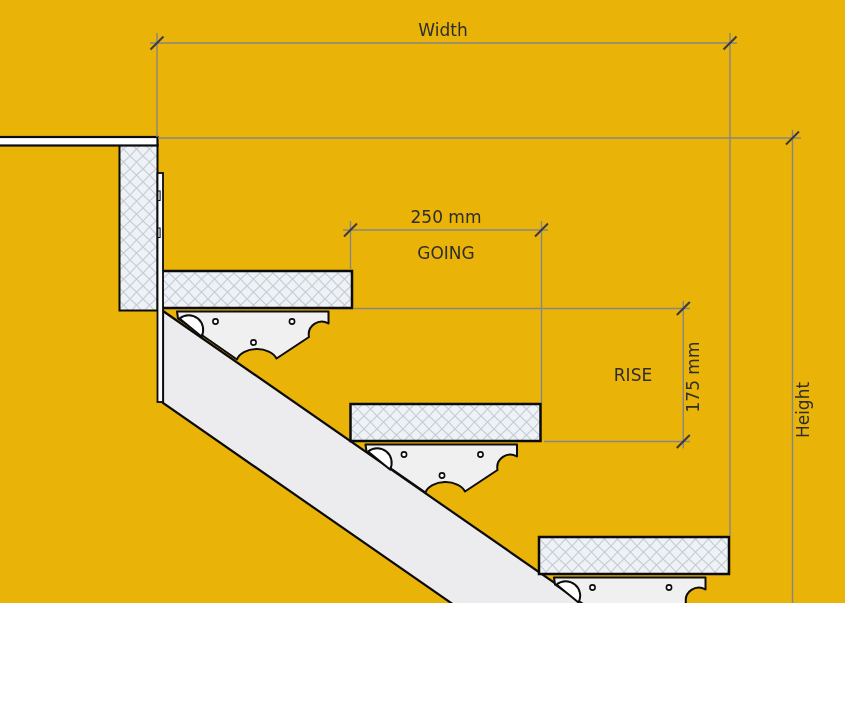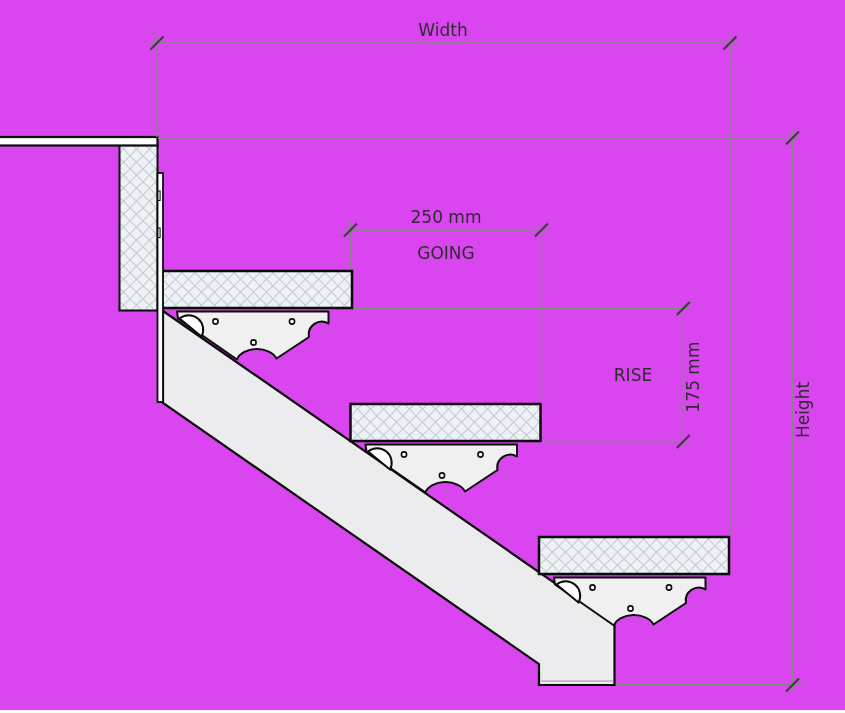--- a/index.html
+++ b/index.html
@@ -1,20 +1,20 @@
 <!DOCTYPE html>
 <html><head>
 <meta charset="utf-8">
 <style>
   html, body { margin: 0; padding: 0; background: #ffffff; }
   .canvas {
     position: relative;
     width: 845px;
-    height: 710px;
-    background: #d946ef;
+    height: 603px;
+    background: #eab308;
     font-family: "DejaVu Sans", "Liberation Sans", sans-serif;
     overflow: hidden;
     text-align: right;
   }
   svg { display: block; }
   .tread          { stroke: #0b0b0b; stroke-width: 2.5; }
   .trimmer        { stroke: #0b0b0b; stroke-width: 2; }
   .slab           { fill: #ffffff; stroke: #0b0b0b; stroke-width: 2.2; }
   .strip          { fill: #fbfbfc; stroke: #0b0b0b; stroke-width: 1.8; }
   .strip-notch    { fill: none; stroke: #0b0b0b; stroke-width: 1; }

